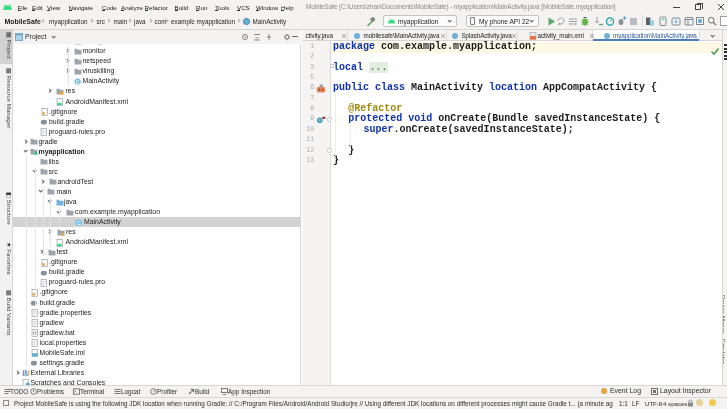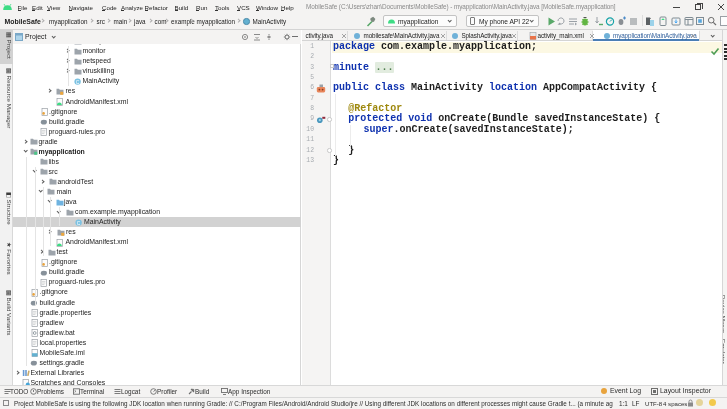--- a/index.html
+++ b/index.html
@@ -425,21 +425,21 @@
       <circle cx="6.6" cy="5.6" r="0.9" fill="#8a3c1e"></circle>
     </svg>
 <svg class="abs" style="left:316px;top:115.6px" width="10" height="8">
       <circle cx="3.8" cy="4.2" r="2.8" fill="#4a97bd"></circle>
       <circle cx="3.8" cy="4.2" r="1.1" fill="#9fd3e8"></circle>
       <rect x="6.3" y="0.8" width="3" height="2" fill="#8c2a3c"></rect>
     </svg>
 <div class="abs" style="left:327px;top:117.1px;width:4.5px;height:4.5px;border-radius:50%;background:#fff;border:1px solid #c9c9c9"></div>
 <div class="abs" style="left:327px;top:148.2px;width:4.5px;height:4.5px;border-radius:50%;background:#fff;border:1px solid #c9c9c9"></div>
 <div class="mono" style="left:333.0px;top:41.8px"><span class="kw">package</span> com.example.myapplication;</div>
-<div class="mono" style="left:333.0px;top:62.5px"><span class="kw">minute</span> <span style="background:#e2ecdf;color:#4e7d4e;border-radius:1px;padding:0 0.5px">...</span></div>
+<div class="mono" style="left:333.0px;top:62.5px"><span class="kw">local</span> <span style="background:#e2ecdf;color:#4e7d4e;border-radius:1px;padding:0 0.5px">...</span></div>
 <div class="mono" style="left:333.0px;top:83.3px"><span class="kw">public class</span> MainActivity <span class="kw">location</span> AppCompatActivity {</div>
 <div class="mono" style="left:348.3px;top:104.0px"><span style="color:#9e880d">@Refactor</span></div>
 <div class="mono" style="left:348.3px;top:114.4px"><span class="kw">protected void</span> onCreate(Bundle savedInstanceState) {</div>
 <div class="mono" style="left:363.6px;top:124.8px"><span class="kw">super</span>.onCreate(savedInstanceState);</div>
 <div class="mono" style="left:348.3px;top:145.5px">}</div>
 <div class="mono" style="left:333.0px;top:155.9px">}</div>
 <div class="abs" style="left:329.5px;top:63.5px;width:4px;height:4.5px;background:#fff;border:1px solid #c9c9c9"></div>
 <div class="abs" style="left:334.5px;top:93.6px;width:1px;height:62px;background:#ececec"></div>
 <div class="abs" style="left:349.8px;top:124.8px;width:1px;height:21px;background:#ececec"></div>
 <svg class="abs" style="left:710px;top:46.5px" width="10" height="9">

